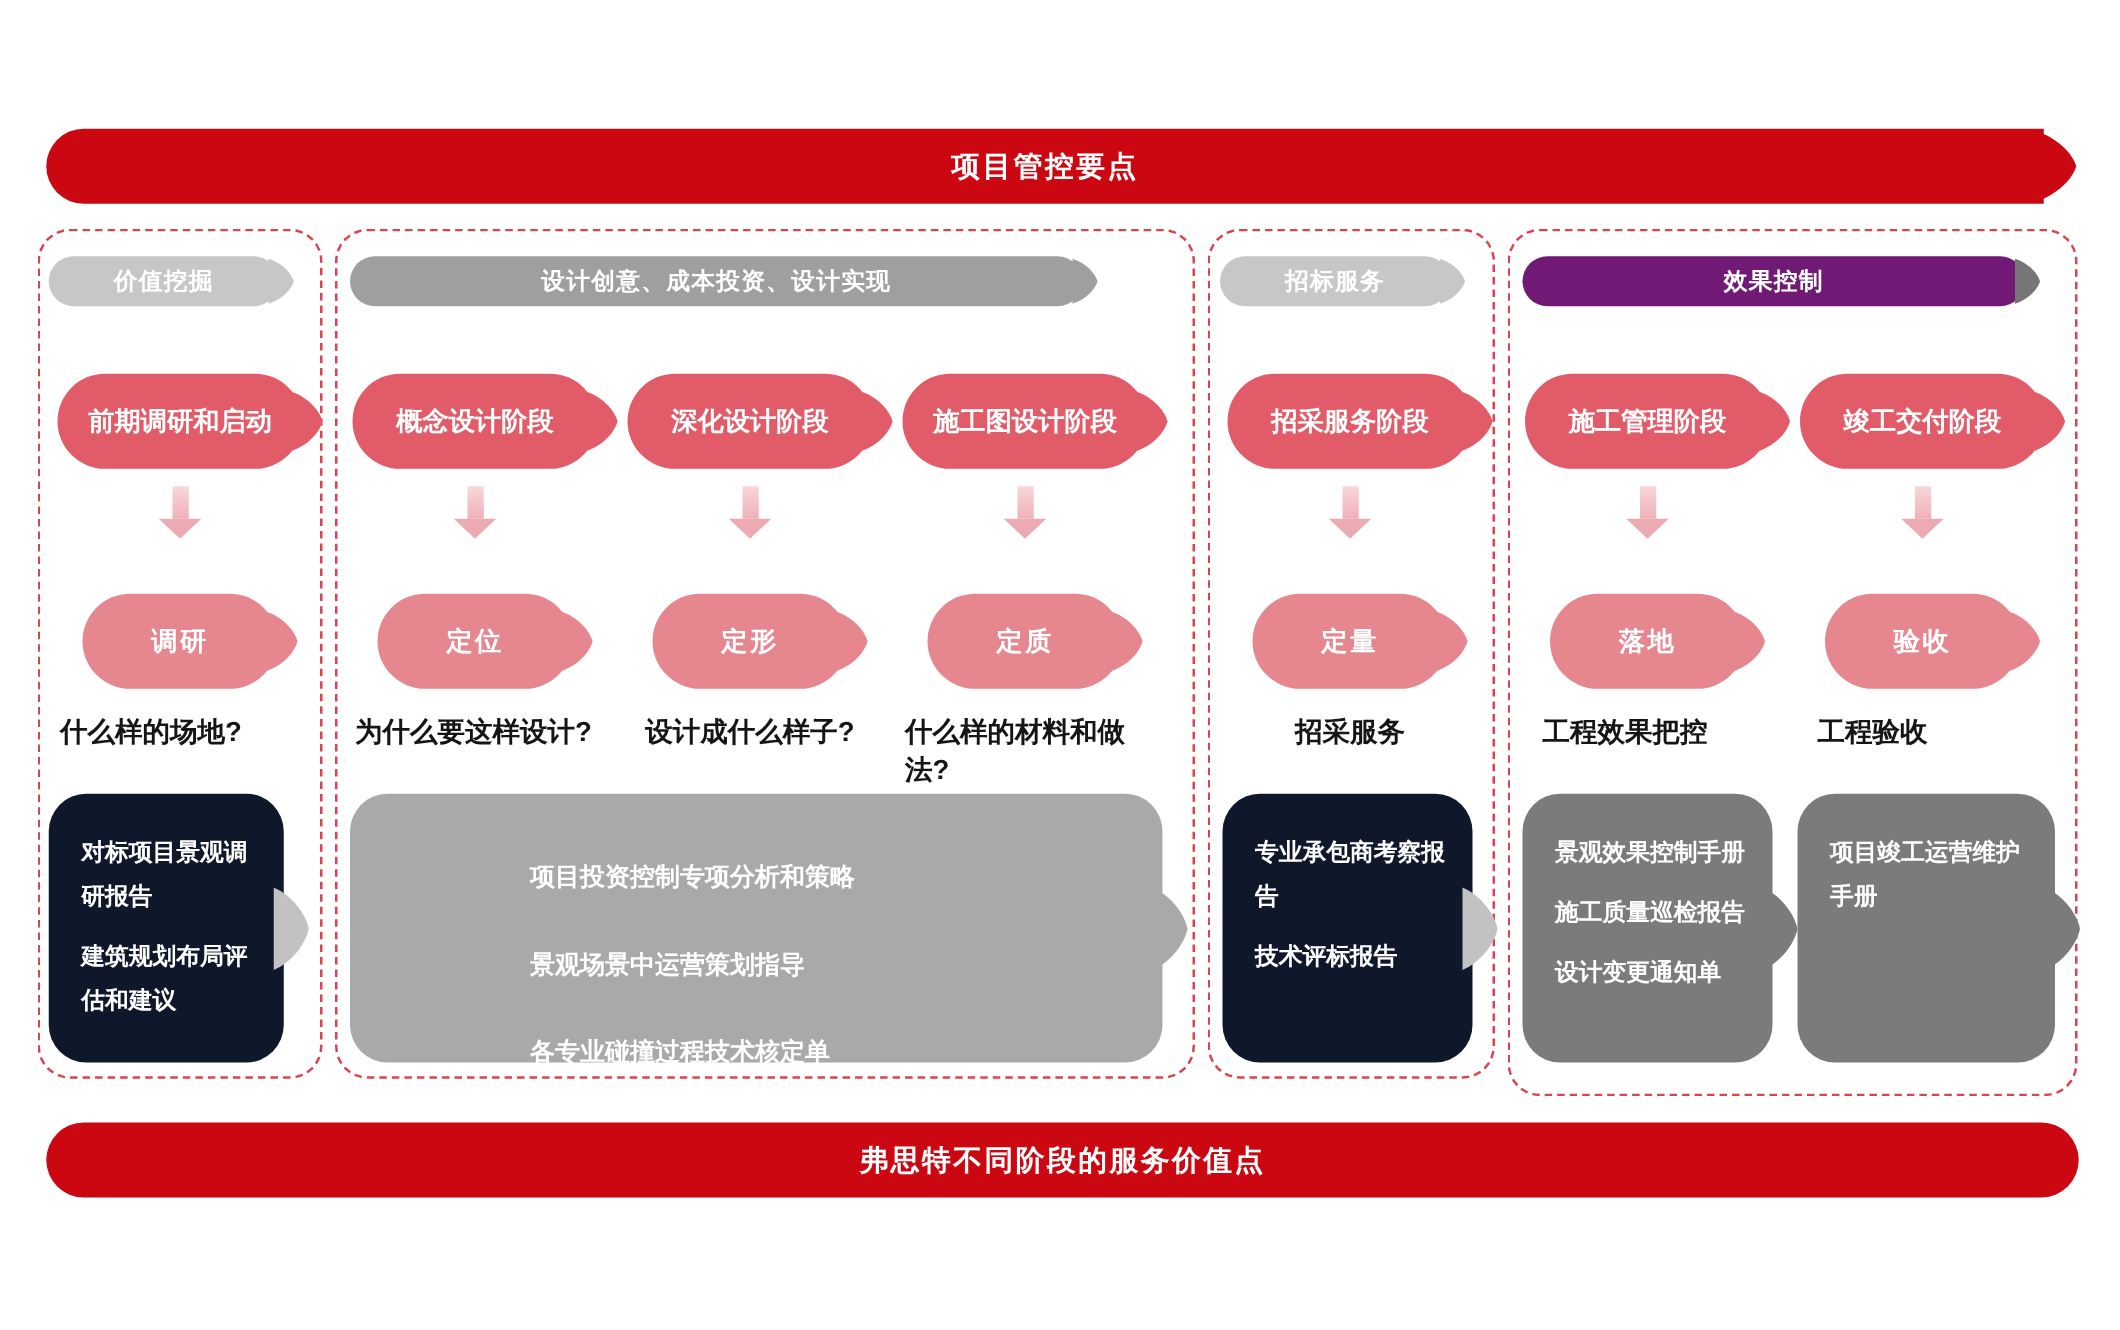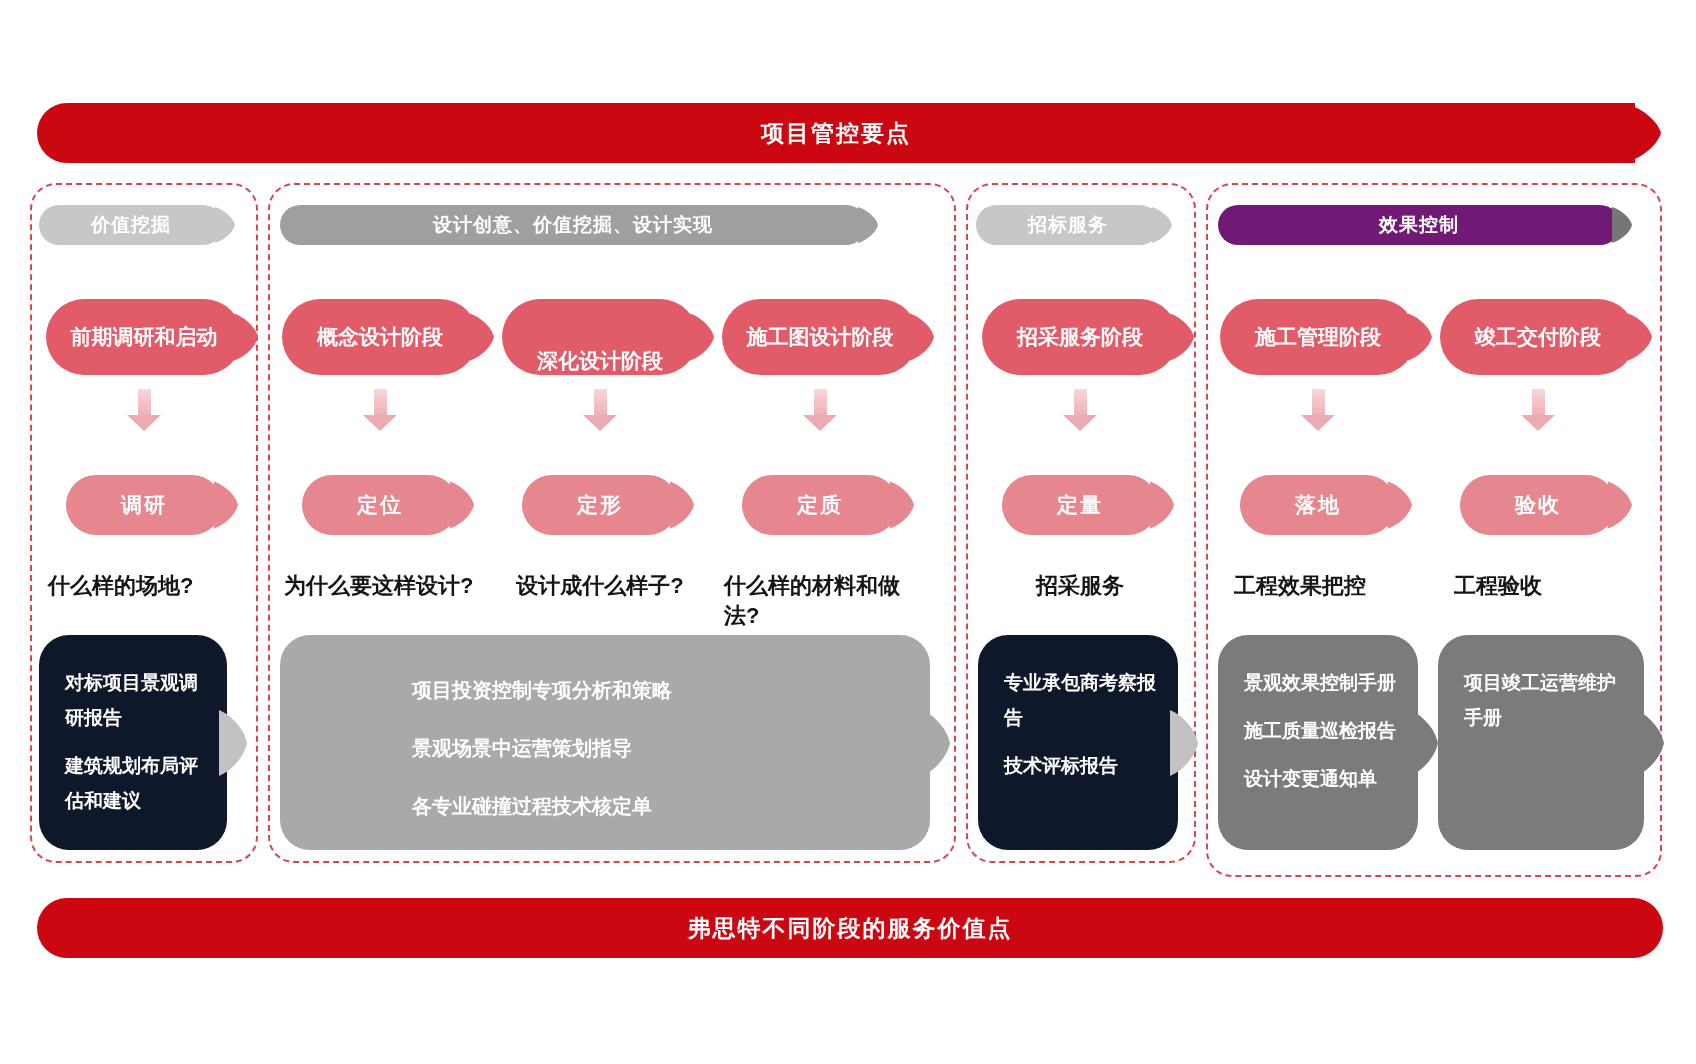--- a/index.html
+++ b/index.html
@@ -26,21 +26,21 @@
   
   .bubble{
     position:absolute;display:flex;align-items:center;justify-content:center;
     color:#fff;font-weight:bold;box-sizing:border-box;text-align:center;
   }
   .header-pill{top:20px;height:40px;border-radius:25px;font-size:19px;letter-spacing:1px;}
   .tone-light{background:#c7c7c7;}
   .tone-mid{background:#9f9f9f;}
   .tone-dark{background:#701a75;}
   .stage-pill{top:0;height:76px;border-radius:38px;background:#e15b68;font-size:21px;}
-  .keyword-pill{top:176px;height:60px;border-radius:38px;background:#e6868f;font-size:21px;letter-spacing:2px;}
+  .keyword-pill{top:176px;height:76px;border-radius:38px;background:#e6868f;font-size:21px;letter-spacing:2px;}
   
   .track{position:absolute;top:114px;width:200px;height:330px;}
   
   .arrow{position:absolute;top:90px;width:44px;left:78px;}
   .arrow .shaft{width:13px;height:26px;margin:0 auto;background:linear-gradient(#f8d7da,#efb0b8);}
   .arrow .head{
     width:0;height:0;margin:0 auto;
     border-left:17px solid transparent;border-right:17px solid transparent;
     border-top:16px solid #ecaab2;
   }
@@ -55,21 +55,21 @@
   
   .box{
     position:absolute;top:450px;height:215px;border-radius:30px;color:#fff;font-weight:bold;
     box-sizing:border-box;padding:30px 20px 0 26px;font-size:19px;line-height:35px;
   }
   .box .item{margin:0 0 13px 0;}
   .box-light{background:#0f172a;}
   .box-mid{background:#a9a9a9;}
   .box-dark{background:#7b7b7b;}
   #shared-box{padding:24px 30px 0 128px;font-size:20px;}
-  #shared-box .item{margin:4px;line-height:54px;}
+  #shared-box .item{margin:16px;line-height:54px;}
 </style>
 </head>
 <body>
 
 <div id="canvas">
 
   <div id="top-banner" class="banner has-tip">
     <span>项目管控要点</span>
   <svg width="34" height="58" viewBox="0 0 34 58" style="position: absolute; left: 100%; top: 50%; transform: translateY(-50%); margin-left: -8px; overflow: visible;">
         <path d="M0 0 C 18.700000000000003 5.800000000000001, 31.28 19.14, 34 29 C 31.28 38.86, 18.700000000000003 52.2, 0 58 Z" fill="rgb(203, 7, 18)"></path>
@@ -106,21 +106,21 @@
       <p class="item">对标项目景观调研报告</p>
       <p class="item">建筑规划布局评估和建议</p>
     <svg width="28" height="66" viewBox="0 0 28 66" style="position: absolute; left: 100%; top: 50%; transform: translateY(-50%); margin-left: -8px; overflow: visible;">
           <path d="M0 0 C 15.400000000000002 6.6000000000000005, 25.76 21.78, 28 33 C 25.76 44.220000000000006, 15.400000000000002 59.4, 0 66 Z" fill="rgb(194, 194, 194)"></path>
         </svg>
       </div>
   </div>
 
   <div id="col2" class="col-frame">
     <div class="bubble header-pill tone-mid has-tip" style="left:10px;width:586px;">
-      <span>设计创意、价值挖掘、设计实现</span>
+      <span>设计创意、成本投资、设计实现</span>
     <svg width="20" height="36" viewBox="0 0 20 36" style="position: absolute; left: 100%; top: 50%; transform: translateY(-50%); margin-left: -8px; overflow: visible;">
           <path d="M0 0 C 11 3.6, 18.400000000000002 11.88, 20 18 C 18.400000000000002 24.12, 11 32.4, 0 36 Z" fill="rgb(159, 159, 159)"></path>
         </svg>
       </div>
 
     <div class="track" style="left:10px;">
       <div class="bubble stage-pill has-tip" style="left:2px;width:196px;">
         <span>概念设计阶段</span>
       <svg width="24" height="47" viewBox="0 0 24 47" style="position: absolute; left: 100%; top: 50%; transform: translateY(-50%); margin-left: -8px; overflow: visible;">
             <path d="M0 0 C 13.200000000000001 4.7, 22.080000000000002 15.510000000000002, 24 23.5 C 22.080000000000002 31.490000000000002, 13.200000000000001 42.300000000000004, 0 47 Z" fill="rgb(225, 91, 104)"></path>
@@ -133,21 +133,21 @@
       <div class="bubble keyword-pill has-tip" style="left:22px;width:156px;">
         <span>定位</span>
       <svg width="24" height="47" viewBox="0 0 24 47" style="position: absolute; left: 100%; top: 50%; transform: translateY(-50%); margin-left: -8px; overflow: visible;">
             <path d="M0 0 C 13.200000000000001 4.7, 22.080000000000002 15.510000000000002, 24 23.5 C 22.080000000000002 31.490000000000002, 13.200000000000001 42.300000000000004, 0 47 Z" fill="rgb(230, 134, 143)"></path>
           </svg>
         </div>
       <div class="question q-left">为什么要这样设计?</div>
     </div>
 
     <div class="track" style="left:230px;">
-      <div class="bubble stage-pill has-tip" style="left:2px;width:196px;align-items:flex-end;">
+      <div class="bubble stage-pill has-tip" style="left:2px;width:196px;">
         <span>深化设计阶段</span>
       <svg width="24" height="47" viewBox="0 0 24 47" style="position: absolute; left: 100%; top: 50%; transform: translateY(-50%); margin-left: -8px; overflow: visible;">
             <path d="M0 0 C 13.200000000000001 4.7, 22.080000000000002 15.510000000000002, 24 23.5 C 22.080000000000002 31.490000000000002, 13.200000000000001 42.300000000000004, 0 47 Z" fill="rgb(225, 91, 104)"></path>
           </svg>
         </div>
       <div class="arrow">
         <div class="shaft"></div>
         <div class="head"></div>
       </div>
       <div class="bubble keyword-pill has-tip" style="left:22px;width:156px;">

